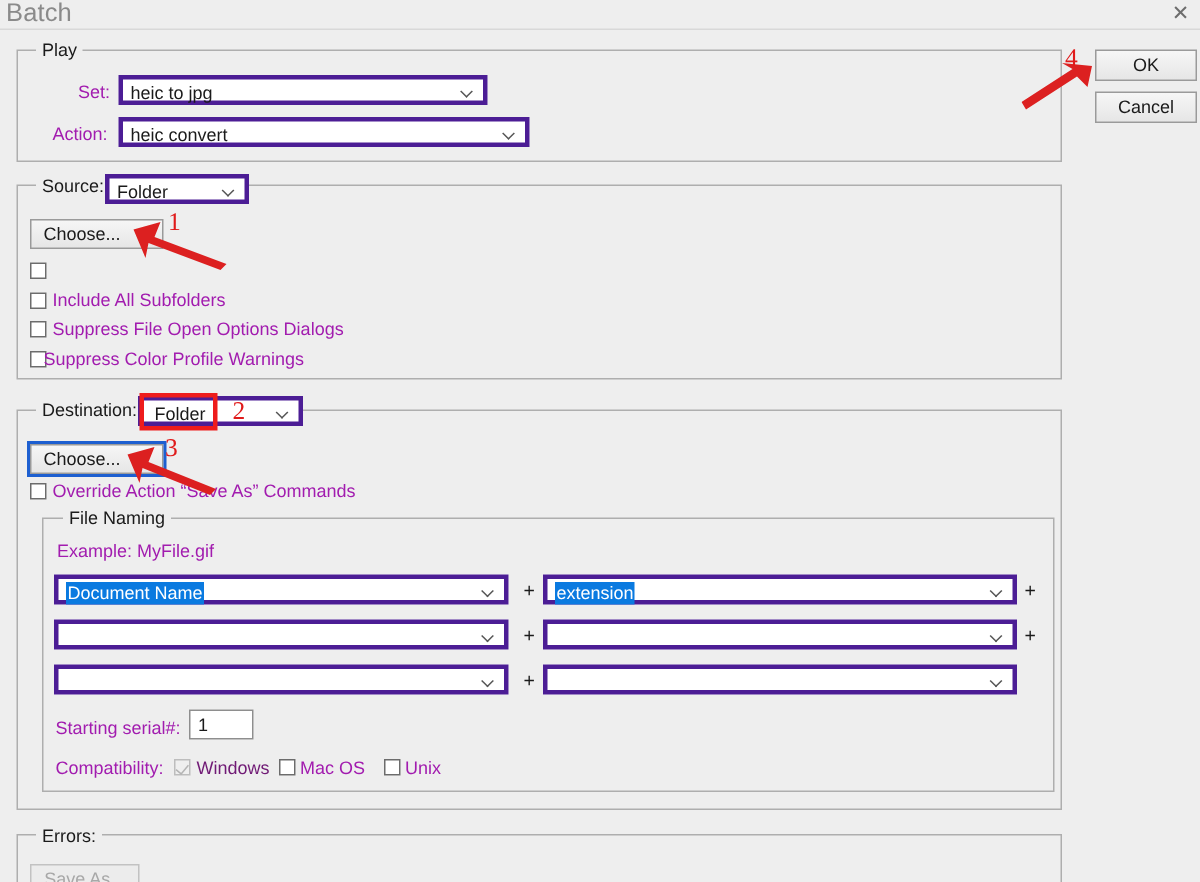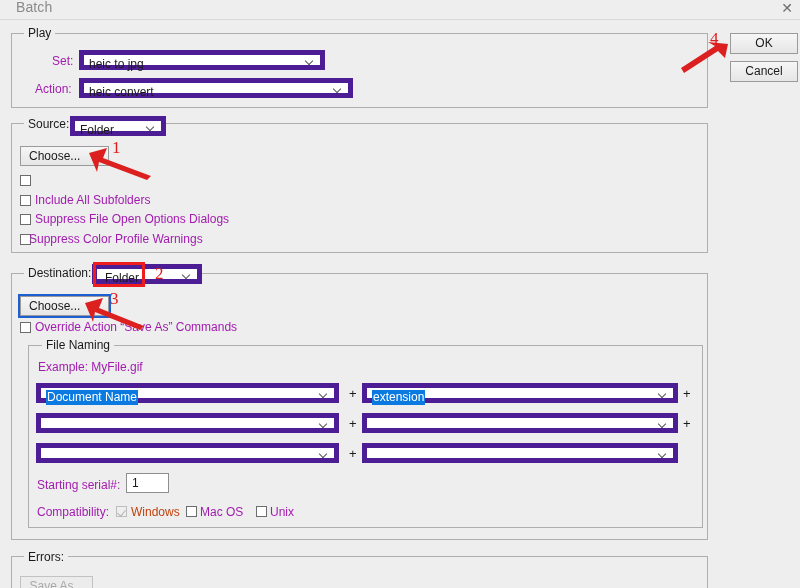--- a/index.html
+++ b/index.html
@@ -13,22 +13,22 @@
     -webkit-font-smoothing: antialiased;
   }
   #root { position: relative; width: 800px; height: 588px; }
 
   
   .titlebar {
     position: absolute; left: 0; top: 0; width: 800px; height: 19px;
     background: #eeeeee;
   }
   .titlebar .title {
-    position: absolute; left: 16px; top: -1px;
-    font-size: 14px; color: #8a8a8a; letter-spacing: .1px;
+    position: absolute; left: 4px; top: -1px;
+    font-size: 17px; color: #8a8a8a; letter-spacing: .1px;
   }
   .titlebar .closebtn {
     position: absolute; right: 5px; top: 0px;
     width: 16px; height: 16px; line-height: 16px; text-align: center;
     color: #6d6d6d; font-size: 14px; cursor: pointer;
   }
   .titlebar-sep {
     position: absolute; left: 0; top: 19px; width: 800px; height: 1px;
     background: #d8d8d8;
   }
@@ -51,27 +51,27 @@
   }
 
   
   .lbl {
     position: absolute;
     font-size: 12px;
     color: #a21caf;
     white-space: nowrap;
     line-height: 14px;
   }
-  .lbl.dim { color: #c2410c; }
+  .lbl.dim { color: #701a75; }
 
   
   .combo {
     position: absolute;
     box-sizing: border-box;
-    border: 5px solid #4c1d95;
+    border: 3px solid #4c1d95;
     background: #ffffff;
     height: 20px;
   }
   .combo .val {
     position: absolute; left: 5px; top: 2px;
     font-size: 12px; color: #1a1a1a; white-space: nowrap;
     line-height: 15px;
   }
   .combo .val.sel {
     background: #0a7ae0;

